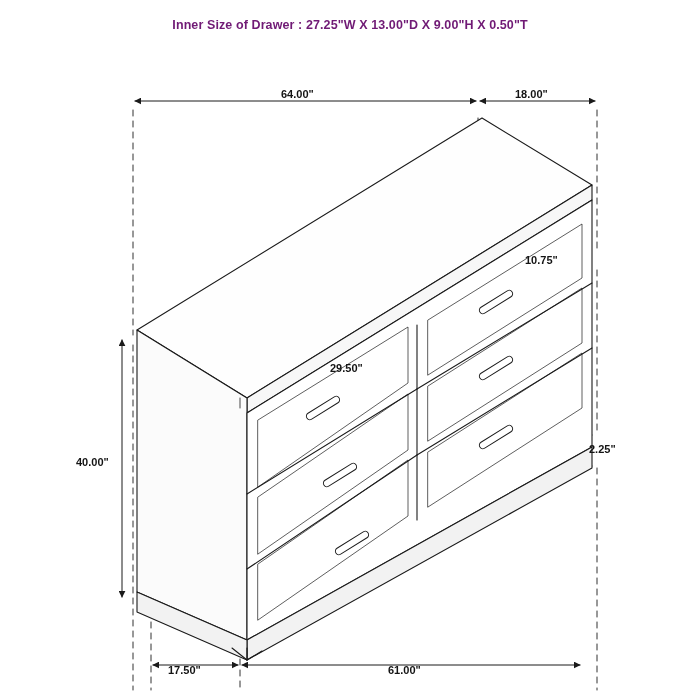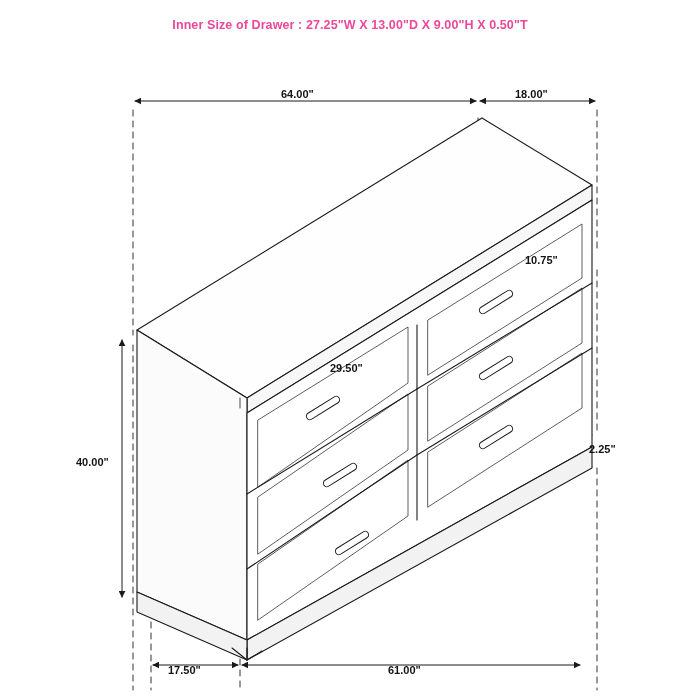--- a/index.html
+++ b/index.html
@@ -17,21 +17,21 @@
   }
   #title {
     position: absolute;
     top: 18px;
     left: 0;
     width: 700px;
     text-align: center;
     font-size: 12.5px;
     font-weight: bold;
     letter-spacing: 0.1px;
-    color: #ec4899;
+    color: #701a75;
   }
   #canvas-wrap {
     position: absolute;
     top: 0;
     left: 0;
     width: 700px;
     height: 700px;
   }
   svg#drawing {
     display: block;

